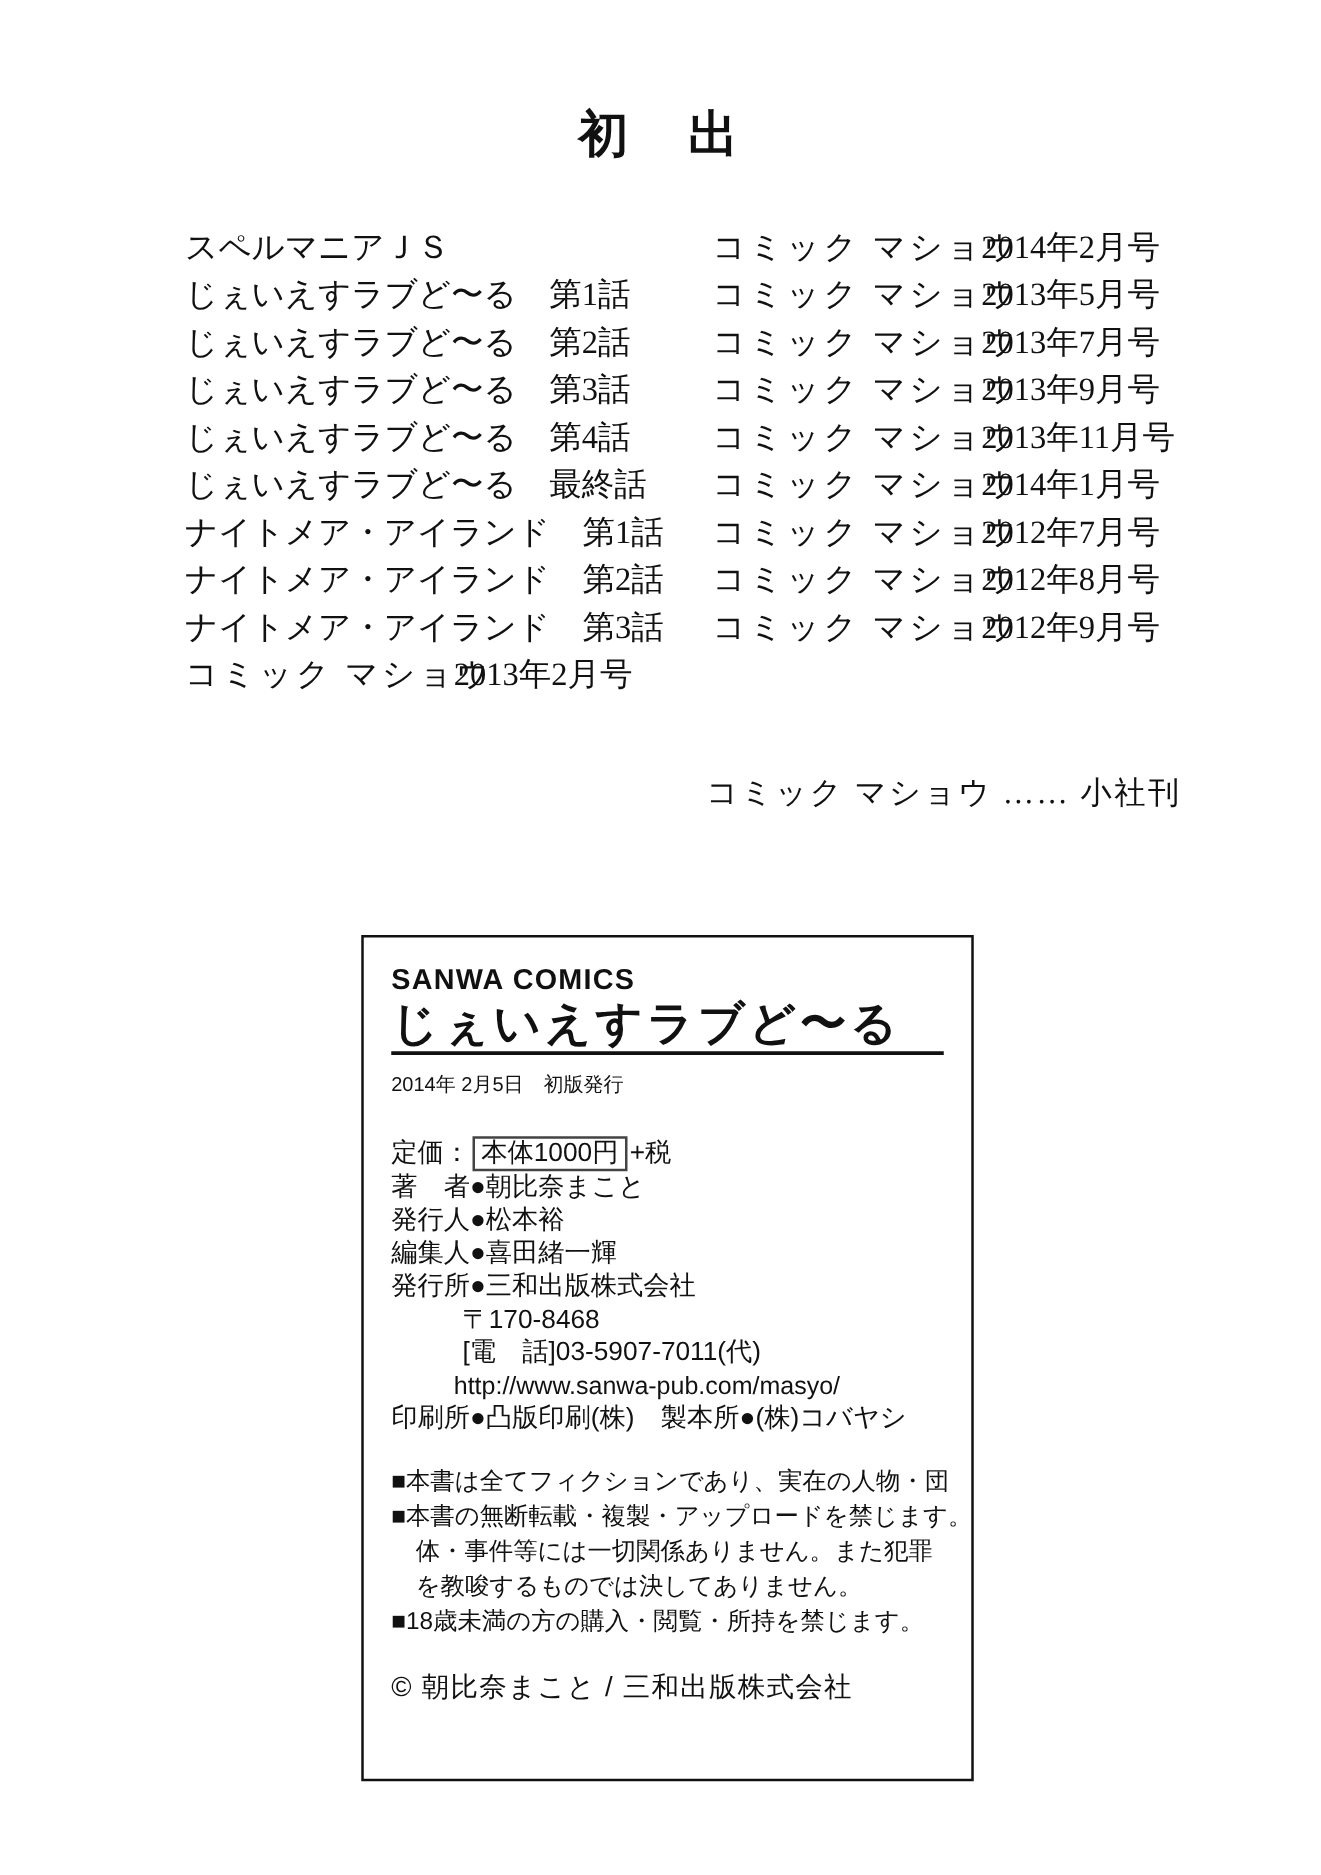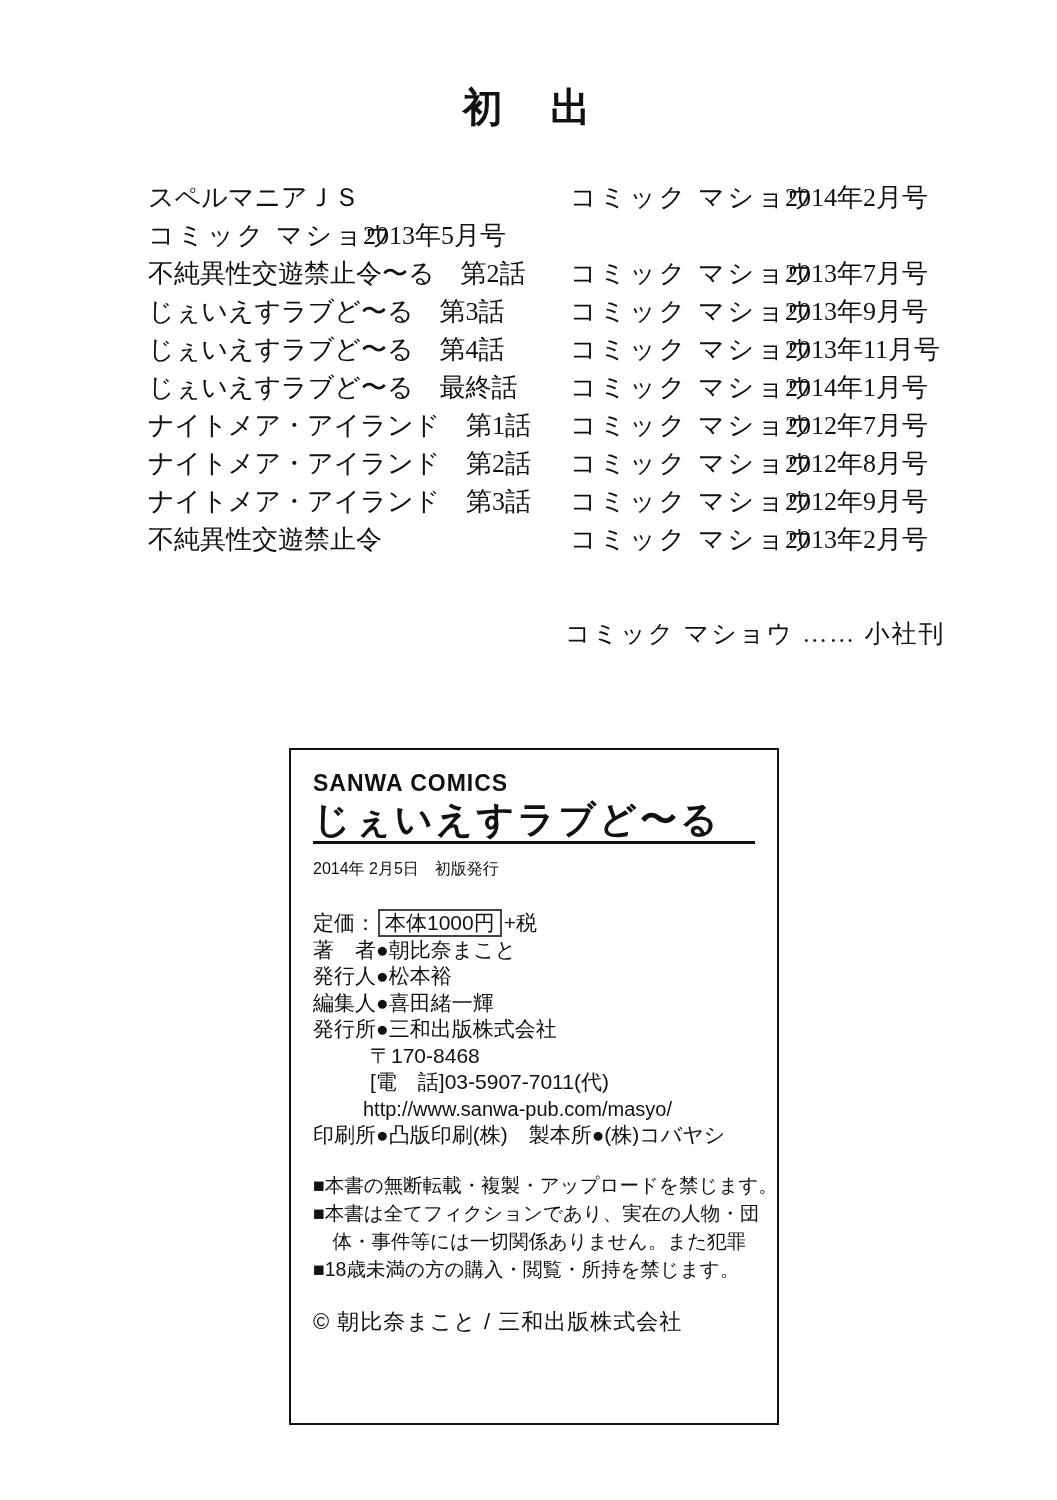--- a/index.html
+++ b/index.html
@@ -141,25 +141,26 @@
 
   <h1 class="page-title">初　出</h1>
 
   <div class="credits">
     <div class="credit-row">
       <span class="work">スペルマニアＪＳ</span>
       <span class="mag">コミック マショウ</span>
       <span class="issue">2014年2月号</span>
     </div>
     <div class="credit-row">
+      <span class="work">じぇいえすラブど〜る　第1話</span>
       <span class="mag">コミック マショウ</span>
       <span class="issue">2013年5月号</span>
     </div>
     <div class="credit-row">
-      <span class="work">不純異性交遊禁止令〜る　第2話</span>
+      <span class="work">じぇいえすラブど〜る　第2話</span>
       <span class="mag">コミック マショウ</span>
       <span class="issue">2013年7月号</span>
     </div>
     <div class="credit-row">
       <span class="work">じぇいえすラブど〜る　第3話</span>
       <span class="mag">コミック マショウ</span>
       <span class="issue">2013年9月号</span>
     </div>
     <div class="credit-row">
       <span class="work">じぇいえすラブど〜る　第4話</span>
@@ -180,21 +181,20 @@
       <span class="work">ナイトメア・アイランド　第2話</span>
       <span class="mag">コミック マショウ</span>
       <span class="issue">2012年8月号</span>
     </div>
     <div class="credit-row">
       <span class="work">ナイトメア・アイランド　第3話</span>
       <span class="mag">コミック マショウ</span>
       <span class="issue">2012年9月号</span>
     </div>
     <div class="credit-row">
-      <span class="work">不純異性交遊禁止令</span>
       <span class="mag">コミック マショウ</span>
       <span class="issue">2013年2月号</span>
     </div>
   </div>
 
   <div class="footnote">コミック マショウ …… 小社刊</div>
 
   <div class="colophon-box">
     <div class="imprint">SANWA COMICS</div>
     <div class="book-title">じぇいえすラブど〜る</div>
@@ -211,22 +211,23 @@
     <div class="staff-line">発行所●三和出版株式会社</div>
 
     <div class="address-block">
       <div class="address-line">〒170-8468</div>
       <div class="address-line">[電　話]03-5907-7011(代)</div>
     </div>
     <div class="url-line">http://www.sanwa-pub.com/masyo/</div>
     <div class="printer-line">印刷所●凸版印刷(株)　製本所●(株)コバヤシ</div>
 
     <div class="notes">
+      <div class="note-line">■本書は全てフィクションであり、実在の人物・団</div>
       <div class="note-line">■本書の無断転載・複製・アップロードを禁じます。</div>
-      <div class="note-line">■本書は全てフィクションであり、実在の人物・団</div>
       <div class="note-line">　体・事件等には一切関係ありません。また犯罪</div>
+      <div class="note-line">　を教唆するものでは決してありません。</div>
       <div class="note-line">■18歳未満の方の購入・閲覧・所持を禁じます。</div>
     </div>
 
     <div class="copyright">© 朝比奈まこと / 三和出版株式会社</div>
   </div>
 
 </div>
 
 </body></html>

